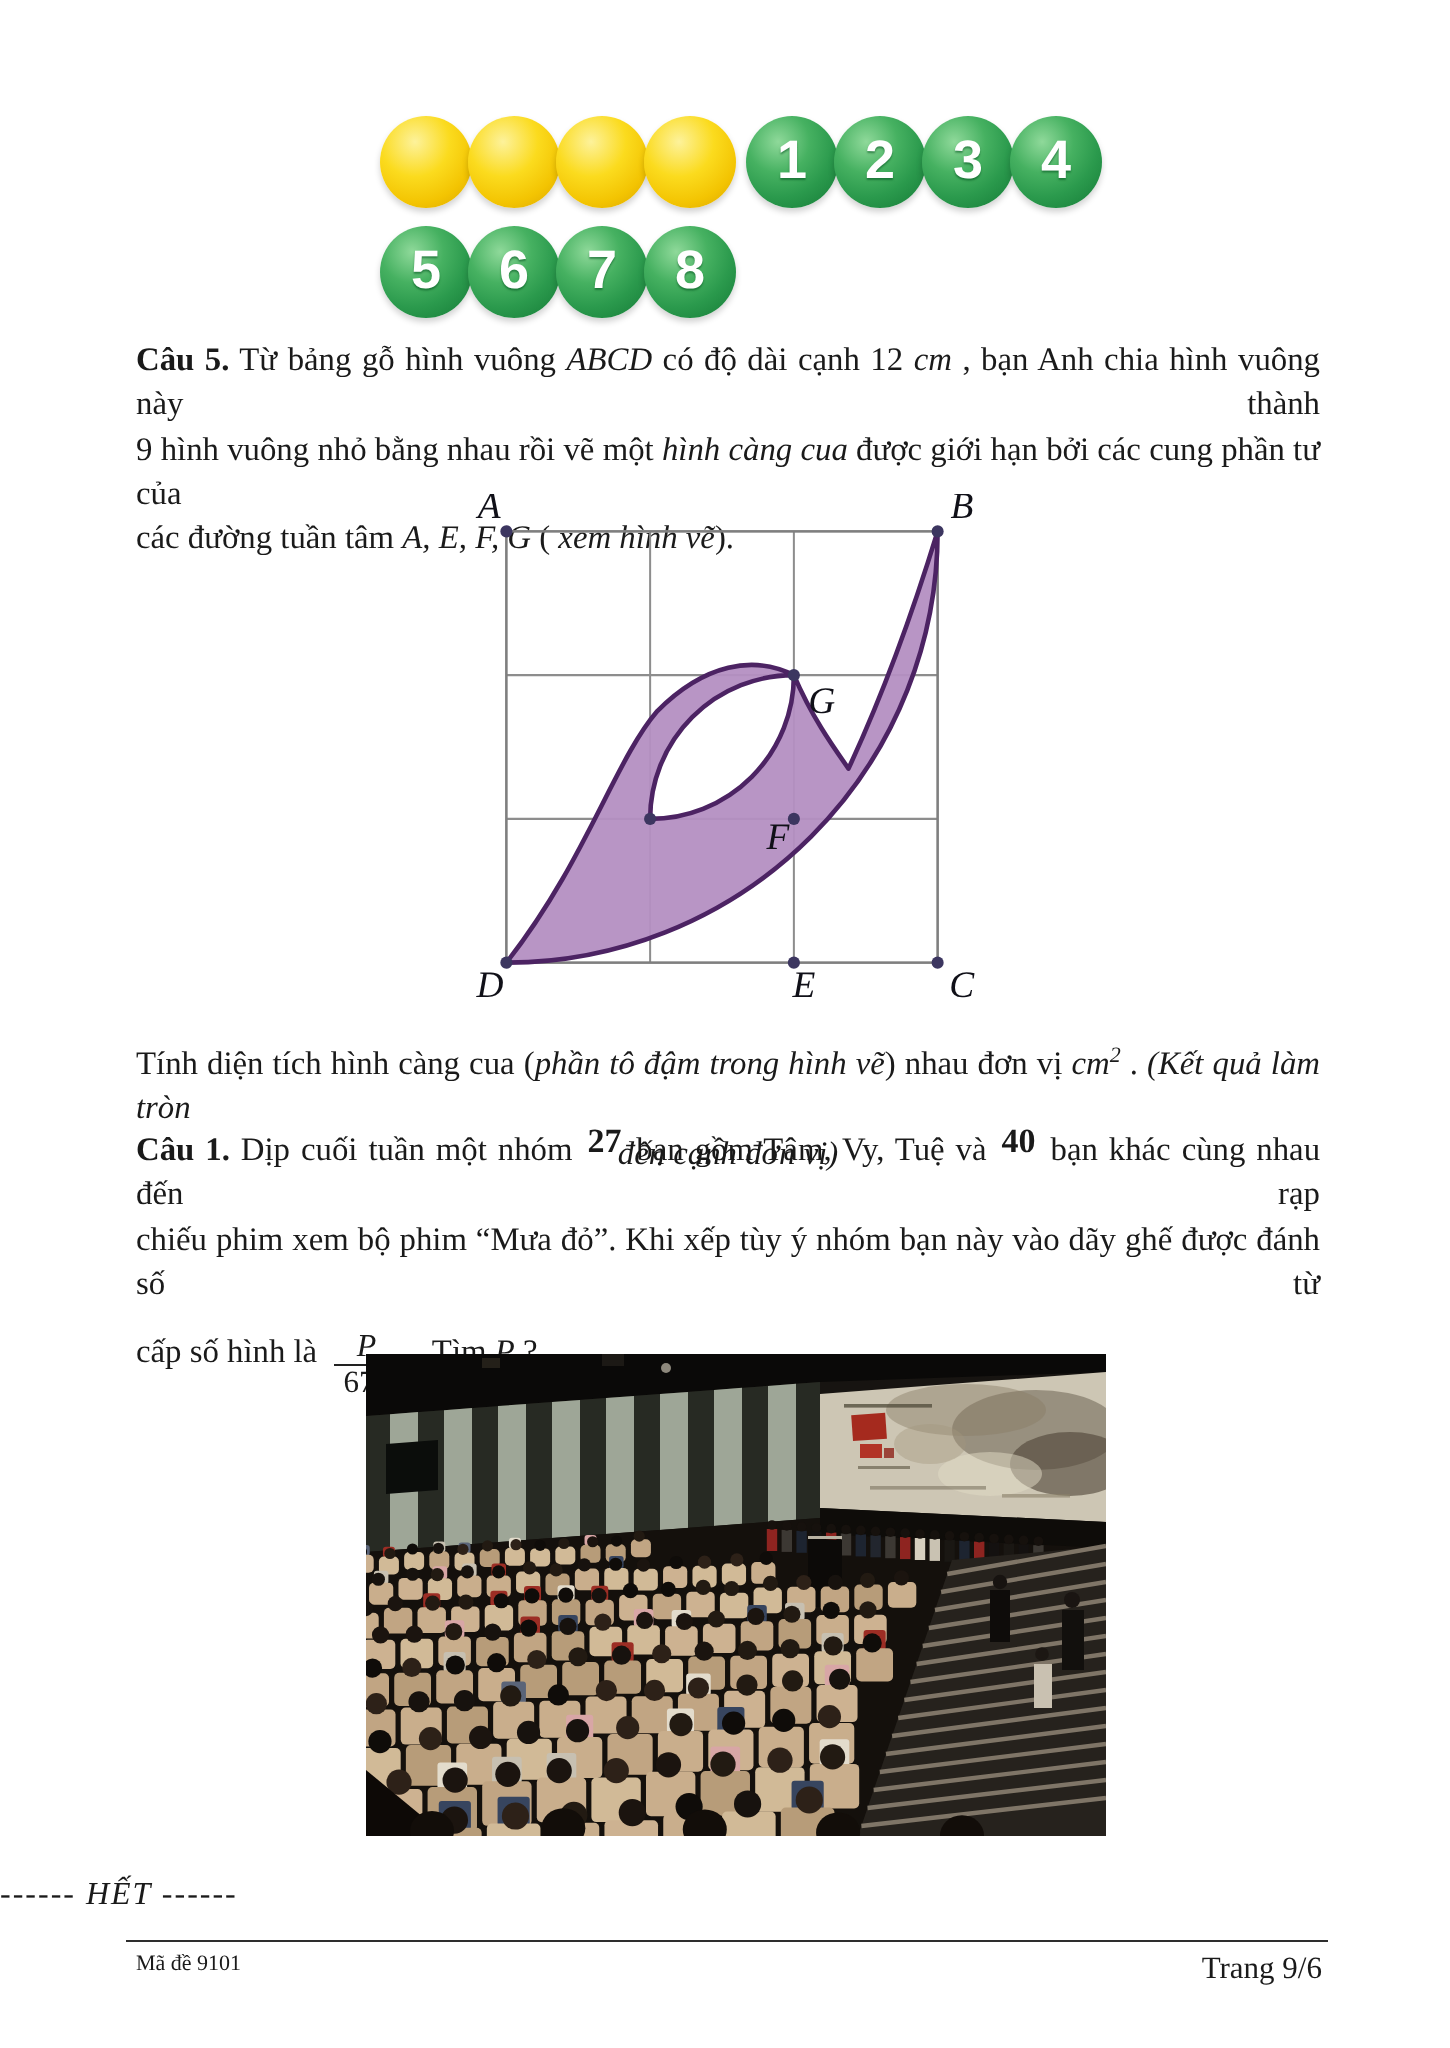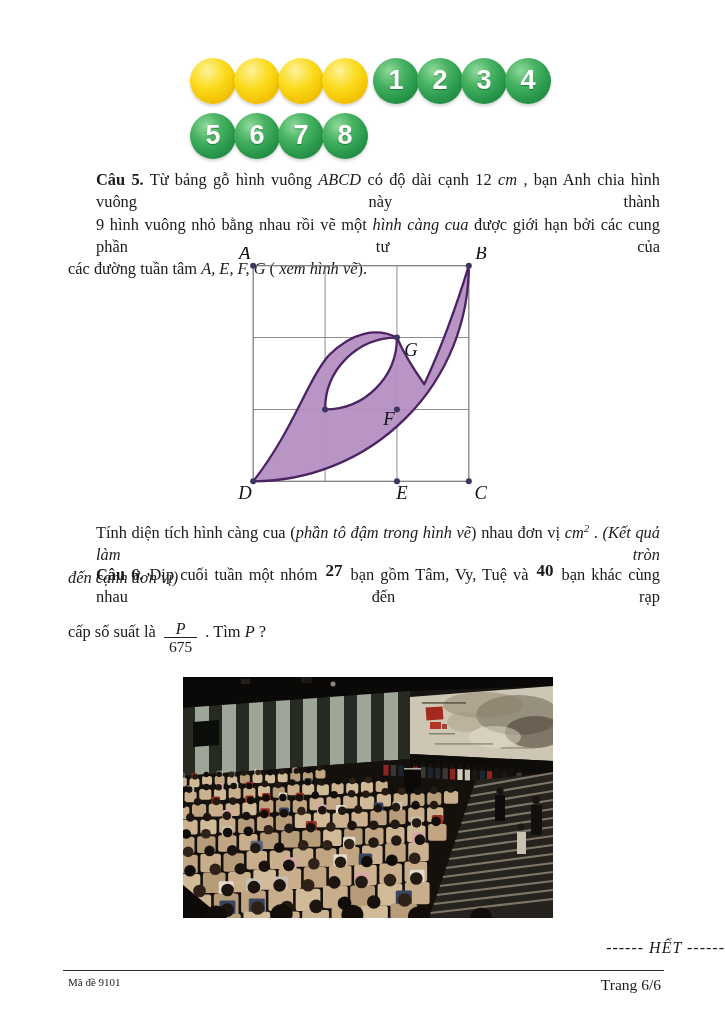--- a/index.html
+++ b/index.html
@@ -10,37 +10,37 @@
   .ball{width:46px;height:46px;border-radius:50%;margin-right:-2px;display:flex;align-items:center;justify-content:center;
         box-shadow:0 2px 3px rgba(0,0,0,0.18);}
   .ball.yellow{background:radial-gradient(circle at 38% 28%, #fdf29b 0%, #fbdb1e 40%, #f3c402 70%, #d8a303 100%);}
   .ball.green{background:radial-gradient(circle at 35% 28%, #8fd99a 0%, #46b161 35%, #2b9a4d 62%, #147a36 100%);}
   .ball.gap{margin-left:7px;}
   .ball-num{font-family:"Liberation Sans","DejaVu Sans",sans-serif;font-weight:700;font-size:27px;color:#fff;
             text-shadow:0 1px 1px rgba(0,80,30,.55);padding-bottom:2px;}
   
   .tb{position:absolute;left:68px;width:592px;font-size:16.4px;}
   .pline{line-height:22.3px;white-space:nowrap;}
-  .pline.j{white-space:normal;text-align:justify;text-align-last:justify;margin-left:28px;}
+  .pline.j{white-space:normal;text-align:justify;text-align-last:justify;}
   .b{font-weight:bold;}
-  .i{font-style:italic;}
+  .i{font-style:italic;text-align:center;}
   .bi{font-weight:normal;font-style:italic;}
   .mnum{font-size:17px;position:relative;top:-4px;padding:0 2px;font-weight:bold;}
   .sup{font-size:11px;vertical-align:6px;font-style:italic;}
   .frac{display:inline-block;text-align:center;vertical-align:-15px;margin:0 4px;}
   .frac .fnum{display:block;font-style:italic;font-size:16px;line-height:17px;}
   .frac .fden{display:block;border-top:1.4px solid #222;font-size:15.5px;line-height:18px;padding:0 5px;}
   .q6l4{line-height:46px;}
   
   .fig{position:absolute;left:233px;top:247px;}
   .figlbl{font-style:italic;font-size:26px;fill:#101018;}
   
   .photo{position:absolute;left:183px;top:677px;width:370px;height:241px;}
   
-  .het{position:absolute;left:0;top:939px;width:725px;text-align:right;font-style:italic;font-size:16px;letter-spacing:1px;}
+  .het{position:absolute;left:0;top:939px;width:725px;text-align:left;font-style:italic;font-size:16px;letter-spacing:1px;}
   .rule{position:absolute;left:63px;top:970px;width:601px;border-top:1.6px solid #2e2e2e;height:0;}
   .fcode{position:absolute;left:68px;top:976px;font-size:11px;}
   .fpage{position:absolute;right:64px;top:976px;font-size:15.5px;}
 </style>
 </head>
 <body>
 
 <div class="page">
 
   <div class="balls-row" style="left:190px;top:58px;">
@@ -126,22 +126,23 @@
       <text class="figlbl" x="210" y="126" text-anchor="start">G</text>
     </g>
   </svg>
 
   <div class="tb" style="top:517px;">
     <div class="pline j"><span>Tính diện tích hình càng cua (</span><span class="i">phần tô đậm trong hình vẽ</span><span>) nhau đơn vị </span><span class="i">cm</span><span class="sup">2</span><span> . </span><span class="i">(Kết quả làm tròn</span></div>
     <div class="pline i"><span>đến cạnh đơn vị)</span></div>
   </div>
 
   <div class="tb" style="top:564px;">
-    <div class="pline j"><span class="b">Câu 6.</span><span> Dịp cuối tuần một nhóm </span><span class="mnum">27</span><span> bạn gồm Tâm, Vy, Tuệ và </span><span class="mnum">40</span><span> bạn khác cùng nhau đến rạp</span></div>
-    <div class="pline q6l4"><span>cấp số suất là </span><span class="frac"><span class="fnum">P</span><span class="fden">675</span></span><span> . Tìm </span><span class="i">P</span><span> ?</span></div>
+    <div class="pline j"><span class="b">Câu 1.</span><span> Dịp cuối tuần một nhóm </span><span class="mnum">27</span><span> bạn gồm Tâm, Vy, Tuệ và </span><span class="mnum">40</span><span> bạn khác cùng nhau đến rạp</span></div>
+    <div class="pline j"><span>chiếu phim xem bộ phim “Mưa đỏ”. Khi xếp tùy ý nhóm bạn này vào dãy ghế được đánh số từ</span></div>
+    <div class="pline q6l4"><span>cấp số hình là </span><span class="frac"><span class="fnum">P</span><span class="fden">675</span></span><span> . Tìm </span><span class="i">P</span><span> ?</span></div>
   </div>
 
   <svg id="cinema-art" class="photo" width="370" height="241" viewBox="0 0 370 241">
       <rect x="0" y="0" width="370" height="241" fill="#171411"></rect>
       <polygon points="0,0 370,0 370,9 227,14 0,31" fill="#0a0908"></polygon>
       <circle cx="150" cy="7" r="2.5" fill="#8d887c"></circle>
       <rect x="58" y="2" width="9" height="5" fill="#242019"></rect>
       <rect x="118" y="0" width="11" height="6" fill="#1c1915"></rect>
       <polygon points="0,31 227,14 227,82 0,99" fill="#272a23"></polygon>
       <polygon points="12,30.101321585903083 26,29.05286343612335 26,97.05286343612335 12,98.10132158590308" fill="#b4bcab" opacity="0.85"></polygon>
@@ -498,14 +499,14 @@
       <ellipse cx="32.98431069958848" cy="238.5122170781893" rx="11" ry="10" fill="#120d09"></ellipse>
       <ellipse cx="98.66495198902606" cy="237.09899691358024" rx="11" ry="10" fill="#120d09"></ellipse>
       <ellipse cx="169.39703360768175" cy="237.7536779835391" rx="11" ry="10" fill="#120d09"></ellipse>
       <ellipse cx="236.04475308641975" cy="239.21700102880658" rx="11" ry="10" fill="#120d09"></ellipse>
       <ellipse cx="297.9908264746228" cy="240.6741512345679" rx="11" ry="10" fill="#120d09"></ellipse>
     </svg>
 
   <div class="het">------ HẾT ------</div>
   <div class="rule"></div>
   <div class="fcode">Mã đề 9101</div>
-  <div class="fpage">Trang 6/6</div>
+  <div class="fpage">Trang 9/6</div>
 </div>
 
 </body></html>

